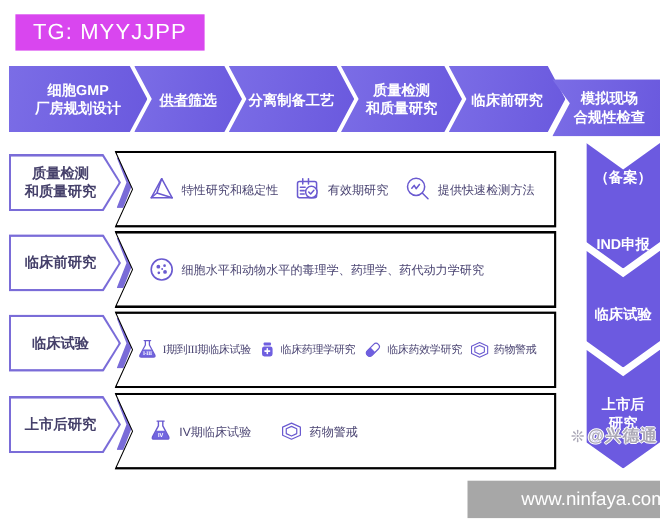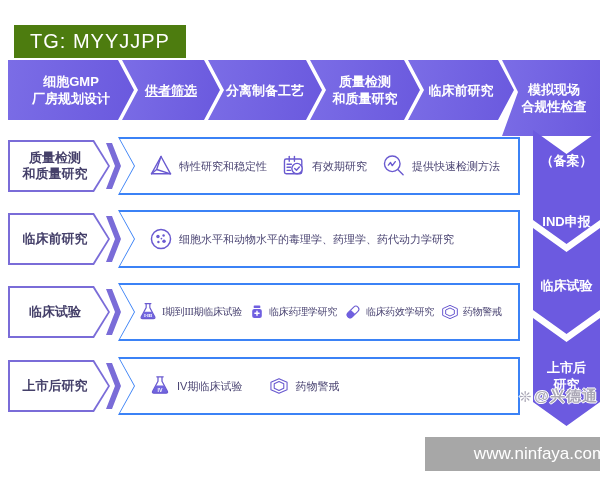--- a/index.html
+++ b/index.html
@@ -1,36 +1,36 @@
 <!DOCTYPE html>
 <html><head>
 <meta charset="utf-8">
 <style>
   html,body{margin:0;padding:0;background:#fff;}
   .stage{position:relative;width:600px;height:480px;background:#fff;overflow:hidden;
          font-family:"Liberation Sans","DejaVu Sans",sans-serif;}
 
   
-  .badge{position:absolute;left:14px;top:25px;background:#4d7c0f;color:#fff;
+  .badge{position:absolute;left:14px;top:13px;background:#d946ef;color:#fff;
          font-size:20px;letter-spacing:1px;padding:5px 16px;}
   .site-bar{position:absolute;left:425px;top:437px;width:172px;height:34px;background:#a7a7a7;
             color:#fff;font-size:17px;display:flex;align-items:center;justify-content:center;padding-left:29px;}
 
   
   .tchev{position:absolute;top:60px;height:60px;background:linear-gradient(100deg,#7b6de6,#6a59de);
          color:#fff;font-weight:700;font-size:13px;line-height:17px;text-align:center;
          display:flex;flex-direction:column;justify-content:center;align-items:center;}
   .c1{left:8px;width:126px;clip-path:polygon(0 0,calc(100% - 16px) 0,100% 50%,calc(100% - 16px) 100%,0 100%);}
   .cmid{clip-path:polygon(0 0,calc(100% - 16px) 0,100% 50%,calc(100% - 16px) 100%,0 100%,16px 50%);}
   .c2{left:122px;width:98px;text-decoration:underline;}
   .c3{left:208px;width:114px;}
   .c4{left:310px;width:110px;}
   .c5{left:408px;width:106px;}
-  .c6{left:502px;width:98px;height:76px;
-      clip-path:polygon(0 0,100% 0,100% 100%,0 100%,16px 42%);padding-left:6px;box-sizing:border-box;}
+  .c6{left:502px;width:98px;height:52px;
+      clip-path:polygon(0 0,100% 0,100% 100%,0 100%,16px 42%);padding-left:6px;box-sizing:border-box;margin-top:12px;}
 
   
   .vseg{position:absolute;left:533px;width:67px;background:#6c5ae0;color:#fff;font-weight:700;
         font-size:13px;line-height:17px;text-align:center;display:flex;flex-direction:column;
         justify-content:center;align-items:center;padding-top:8px;box-sizing:border-box;
         clip-path:polygon(0 0,50% 24px,100% 0,100% calc(100% - 24px),50% 100%,0 calc(100% - 24px));}
   .s1{top:130px;height:114px;gap:44px;}
   .s2{top:228px;height:106px;}
   .s3{top:318px;height:108px;text-align:right;}
 
@@ -38,21 +38,21 @@
   .row{position:absolute;left:0;width:600px;height:58px;}
   .r1{top:137px;}.r2{top:210px;}.r3{top:283px;}.r4{top:357px;}
   .arrow-outer{position:absolute;left:8px;top:3px;width:102px;height:52px;background:#7a6cd8;
                clip-path:polygon(0 0,calc(100% - 16px) 0,100% 50%,calc(100% - 16px) 100%,0 100%);}
   .arrow-inner{position:absolute;inset:2px;background:#fff;
                clip-path:polygon(0 0,calc(100% - 15px) 0,100% 50%,calc(100% - 15px) 100%,0 100%);
                display:flex;flex-direction:column;justify-content:center;align-items:center;
                color:#45406a;font-weight:600;font-size:13px;line-height:16px;padding-right:8px;box-sizing:border-box;}
   .sep{position:absolute;left:106px;top:6px;width:15px;height:46px;background:#7a6cd8;
        clip-path:polygon(0 0,40% 0,100% 50%,40% 100%,0 100%,60% 50%);}
-  .box-outer{position:absolute;left:118px;top:0;width:402px;height:58px;background:#3b82f6;
+  .box-outer{position:absolute;left:104px;top:0;width:402px;height:70px;background:#000000;
              clip-path:polygon(0 0,100% 0,100% 100%,0 100%,16px 50%);}
   .box-inner{position:absolute;inset:2px;background:#fff;
              clip-path:polygon(0 0,100% 0,100% 100%,0 100%,15px 50%);
              display:flex;align-items:center;gap:14px;padding-left:28px;padding-right:6px;box-sizing:border-box;}
   .r3 .box-inner{gap:6px;padding-left:17px;font-family:Liberation Serif, serif;}
   .item{display:flex;align-items:center;gap:5px;white-space:nowrap;color:#4a4472;font-size:11px;}
   .r3 .item{gap:3px;font-size:10px;letter-spacing:-0.3px;}
   .item svg{flex:none;}
 
   

